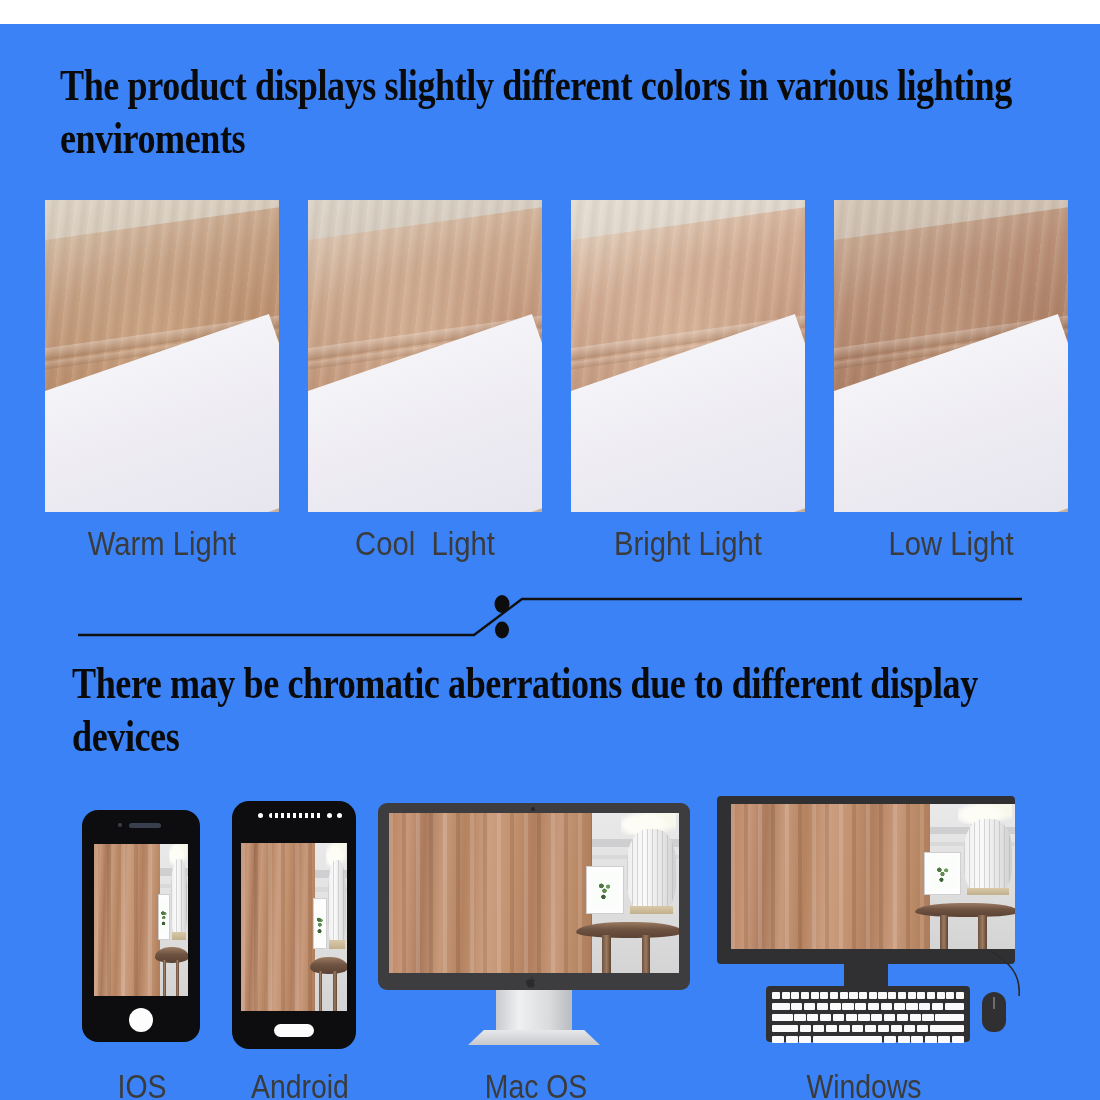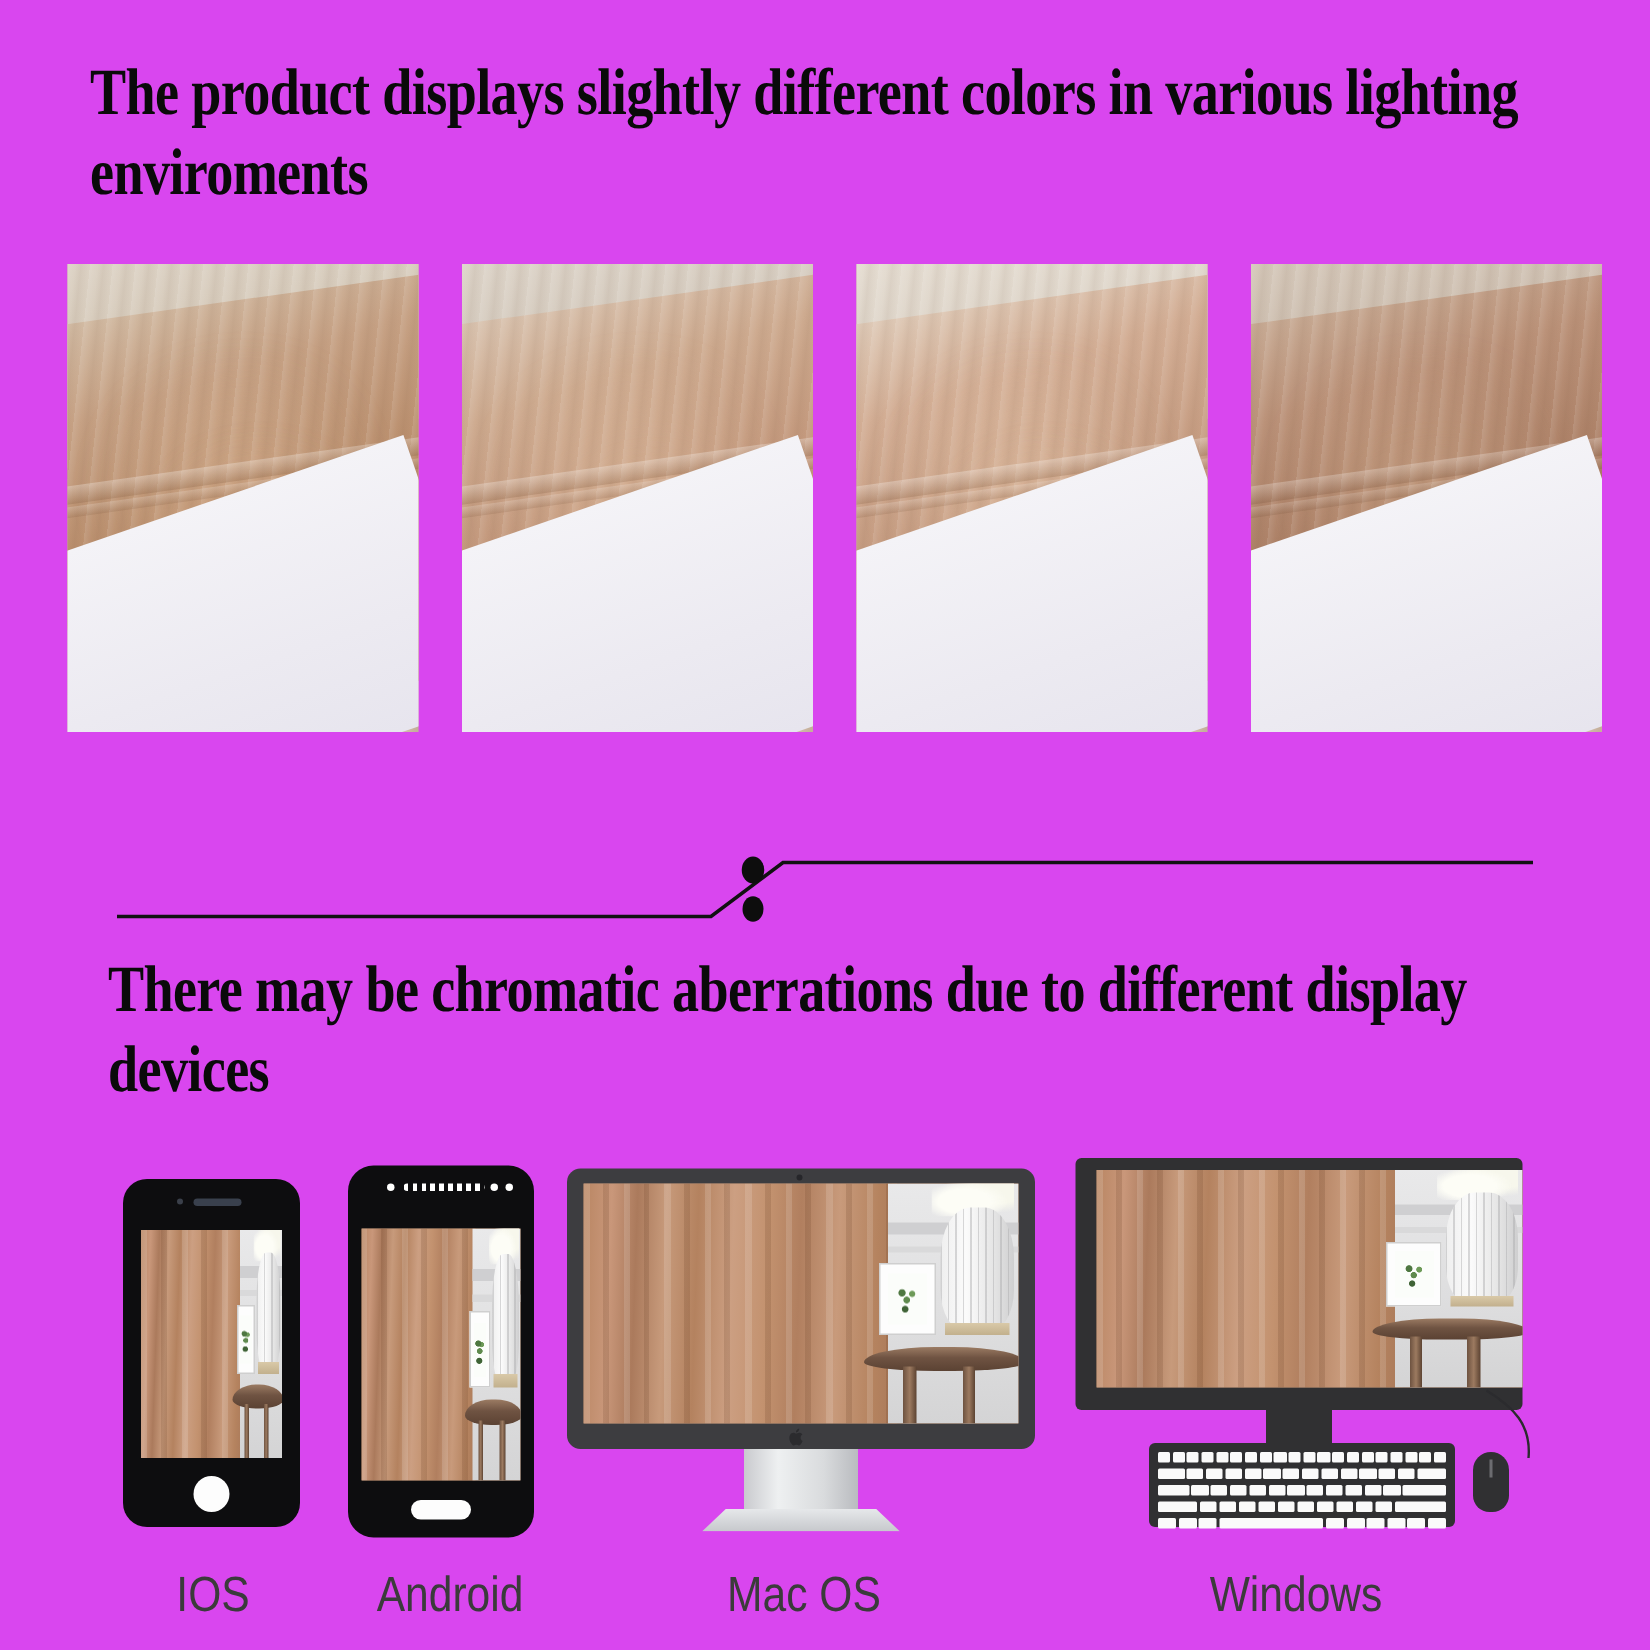--- a/index.html
+++ b/index.html
@@ -1,21 +1,21 @@
 <!DOCTYPE html>
 <html><head>
 <meta charset="utf-8">
 <style>
   html,body{margin:0;padding:0;}
   body{
     width:1100px;height:1100px;background:#ffffff;
     font-family:"Liberation Sans", sans-serif;
     overflow:hidden;position:relative;
   }
-  .page{position:absolute;inset:0;background:#d946ef;}
+  .page{position:absolute;inset:0;background:#3b82f6;margin-top:24px;}
 
   
   .heading{
     position:absolute;
     font-family:"Liberation Serif", serif;
     font-weight:bold;
     color:#0a0a0a;
     letter-spacing:-0.5px;
     line-height:1.20;
     transform:scaleX(0.82);
@@ -248,20 +248,26 @@
         <div class="sheen2" style="background:radial-gradient(ellipse at 50% 50%,#c09madobe 0%,rgba(192,150,118,0) 72%);"></div>
         <div class="sheen2" style="background:radial-gradient(ellipse at 50% 50%,#c09476 0%,rgba(192,148,118,0) 72%);"></div>
         <div class="nap"></div>
         <div class="hem" style="background:linear-gradient(180deg,rgba(255,255,255,.5),rgba(110,70,45,.45));"></div>
         <div class="hem2" style="background:linear-gradient(180deg,rgba(255,255,255,.4),rgba(100,64,40,.4));"></div>
         <div class="white"></div>
       </div>
     </div>
   </div>
 
+  <div class="swatch-labels">
+    <div class="sw-label swl1">Warm Light</div>
+    <div class="sw-label swl2">Cool  Light</div>
+    <div class="sw-label swl3">Bright Light</div>
+    <div class="sw-label swl4">Low Light</div>
+  </div>
 
   <div class="divider">
     <svg viewBox="0 0 944 52" xmlns="http://www.w3.org/2000/svg">
       <path d="M0 45 L396 45 L444 9 L944 9" fill="none" stroke="#111111" stroke-width="2.4"></path>
       <ellipse cx="424" cy="14" rx="7.5" ry="9" fill="#0d0d0d"></ellipse>
       <ellipse cx="424" cy="40" rx="7" ry="8.5" fill="#0d0d0d"></ellipse>
     </svg>
   </div>
 
   <div class="heading" id="heading2">There may be chromatic aberrations due to different display devices</div>

